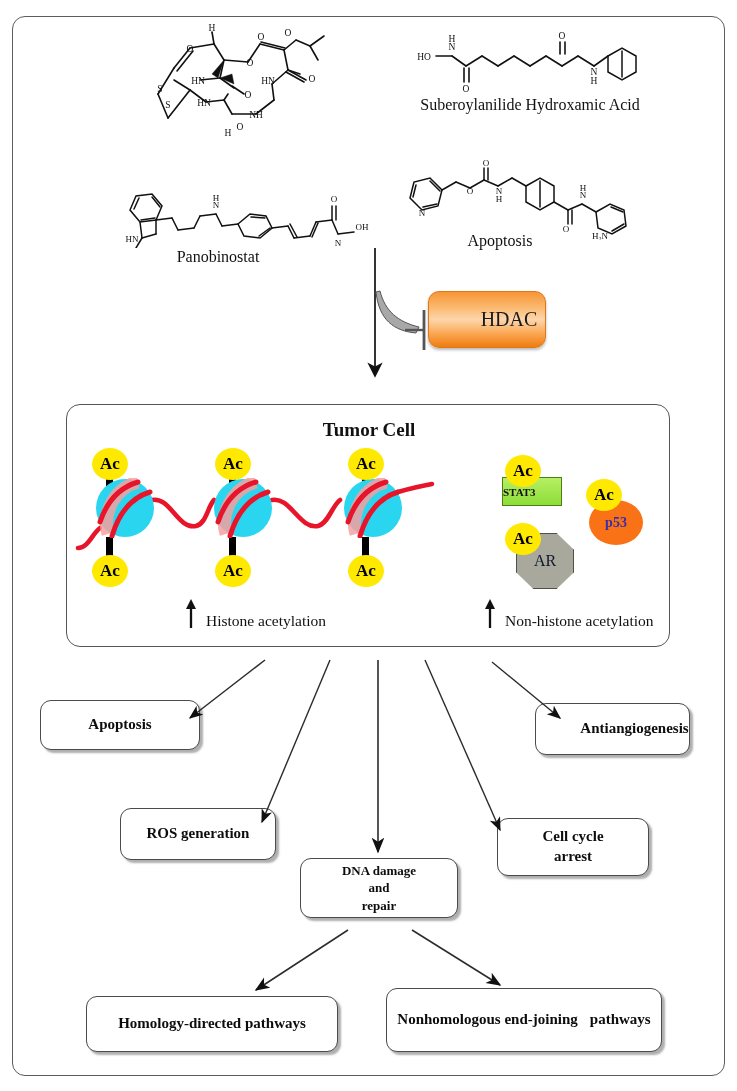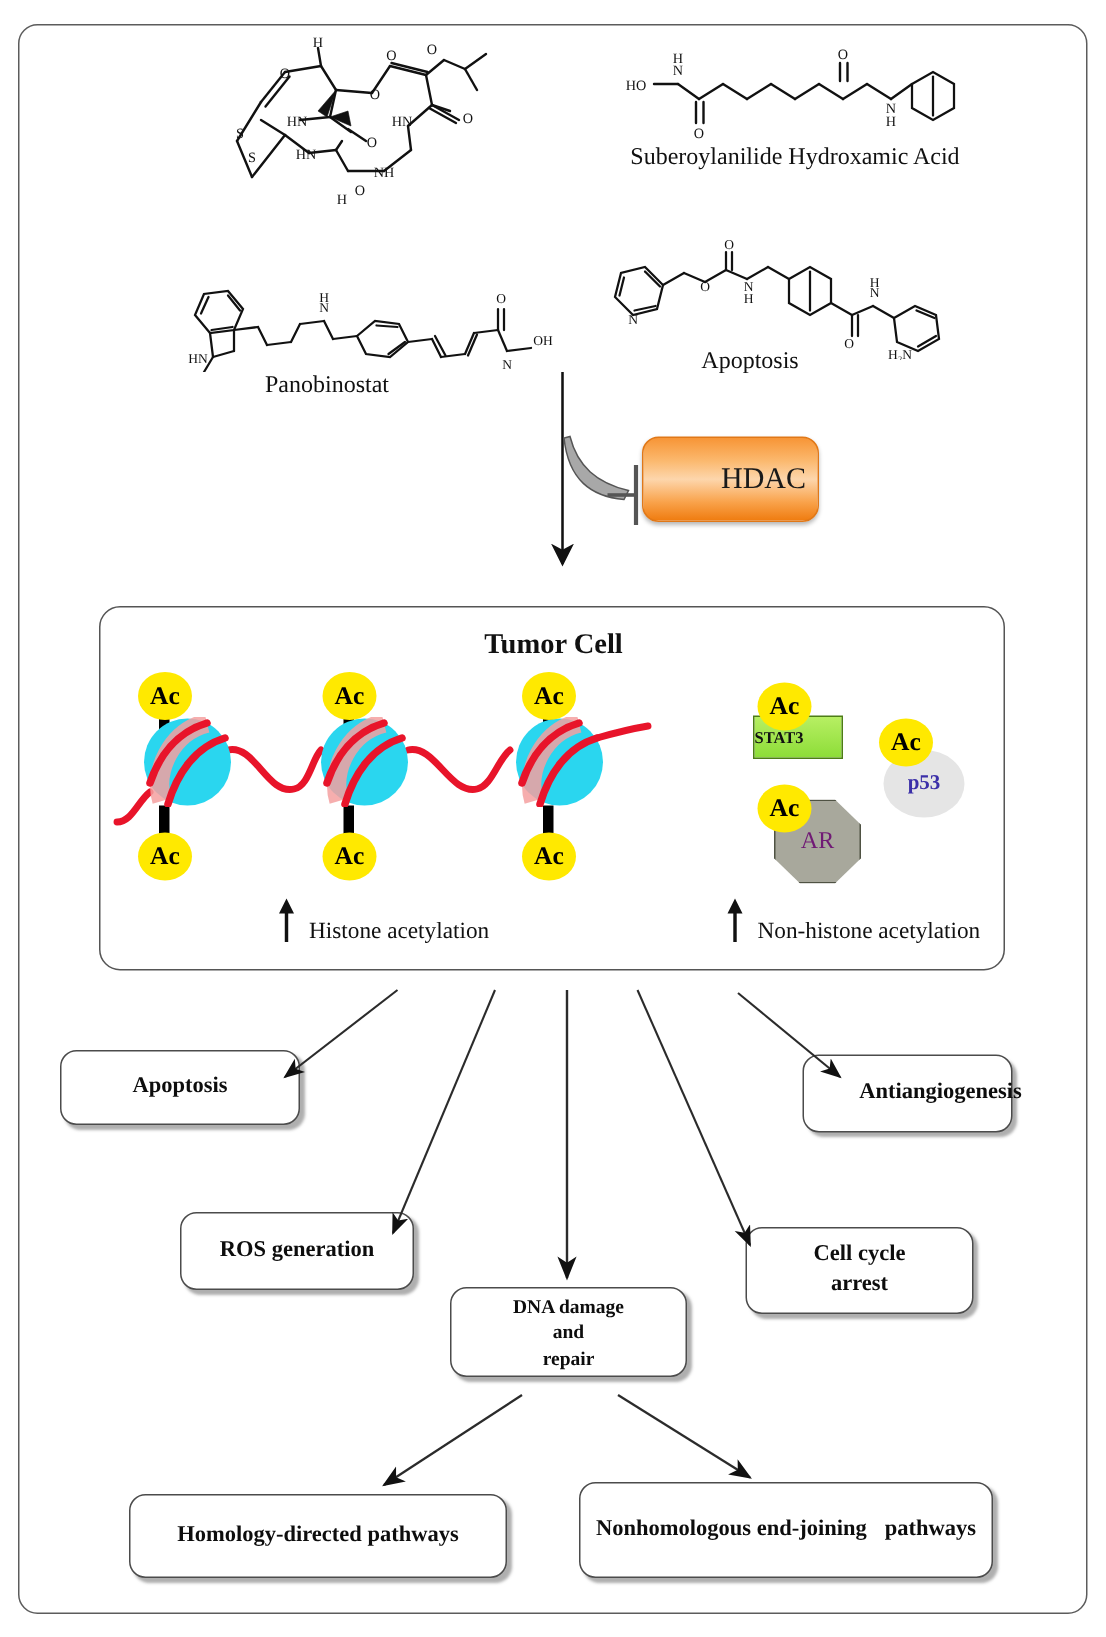--- a/index.html
+++ b/index.html
@@ -40,27 +40,27 @@
 
   
   .nuc{position:absolute;width:62px;height:60px;z-index:5;}
 
   
   .stat3-box{position:absolute;left:502px;top:477px;width:58px;height:27px;
      background:linear-gradient(180deg,#b7ef63,#8ddd38);border:1.3px solid #4d7d16;
      display:flex;align-items:center;justify-content:flex-start;z-index:5;}
   .stat3-box span{font-family:"Liberation Serif",serif;font-weight:bold;font-size:11px;color:#111;}
   .p53-ell{position:absolute;left:589px;top:500px;width:54px;height:45px;border-radius:50%;
-     background:#e5e5e5;display:flex;align-items:center;justify-content:center;z-index:5;}
+     background:#f97316;display:flex;align-items:center;justify-content:center;z-index:5;}
   .p53-ell span{font-family:"Liberation Serif",serif;font-weight:bold;font-size:14px;color:#3b2fa8;}
   .ar-oct{position:absolute;left:516px;top:533px;width:56px;height:54px;z-index:5;
      background:#a8a89c;border:1.4px solid #4f5243;
      clip-path:polygon(30% 0,70% 0,100% 30%,100% 70%,70% 100%,30% 100%,0 70%,0 30%);
      display:flex;align-items:center;justify-content:center;}
-  .ar-oct span{font-family:"Liberation Serif",serif;font-size:16px;color:#701a75;}
+  .ar-oct span{font-family:"Liberation Serif",serif;font-size:16px;color:#0f172a;}
 
   
   .acet-lbl{position:absolute;font-family:"Liberation Serif",serif;font-size:15.5px;color:#111;white-space:nowrap;}
 
   
   .pbox{position:absolute;background:#fff;border:1.25px solid #4b4b4b;border-radius:11px;
         box-sizing:border-box;box-shadow:3px 3px 2px rgba(110,110,110,.55);
         display:flex;align-items:center;justify-content:center;text-align:center;}
   .pbox span{font-family:"Liberation Serif",serif;font-weight:bold;font-size:15px;
         color:#0d0d0d;line-height:1.32;padding:0 6px;}
@@ -349,21 +349,21 @@
     <span>DNA damage</span>
     <span>and</span>
     <span>repair</span>
   </div>
 
   <div class="pbox" style="left:497px;top:818px;width:152px;height:58px;flex-direction:column;">
     <span>Cell cycle</span>
     <span>arrest</span>
   </div>
 
-  <div class="pbox" style="left:535px;top:703px;width:140px;height:52px;padding-left:44px;">
+  <div class="pbox" style="left:535px;top:703px;width:155px;height:52px;padding-left:44px;">
     <span>Antiangiogenesis</span>
   </div>
 
   <div class="pbox" style="left:86px;top:996px;width:252px;height:56px;">
     <span>Homology-directed pathways</span>
   </div>
 
   <div class="pbox" style="left:386px;top:988px;width:276px;height:64px;flex-direction:row;">
     <span>Nonhomologous end-joining</span>
     <span>pathways</span>

